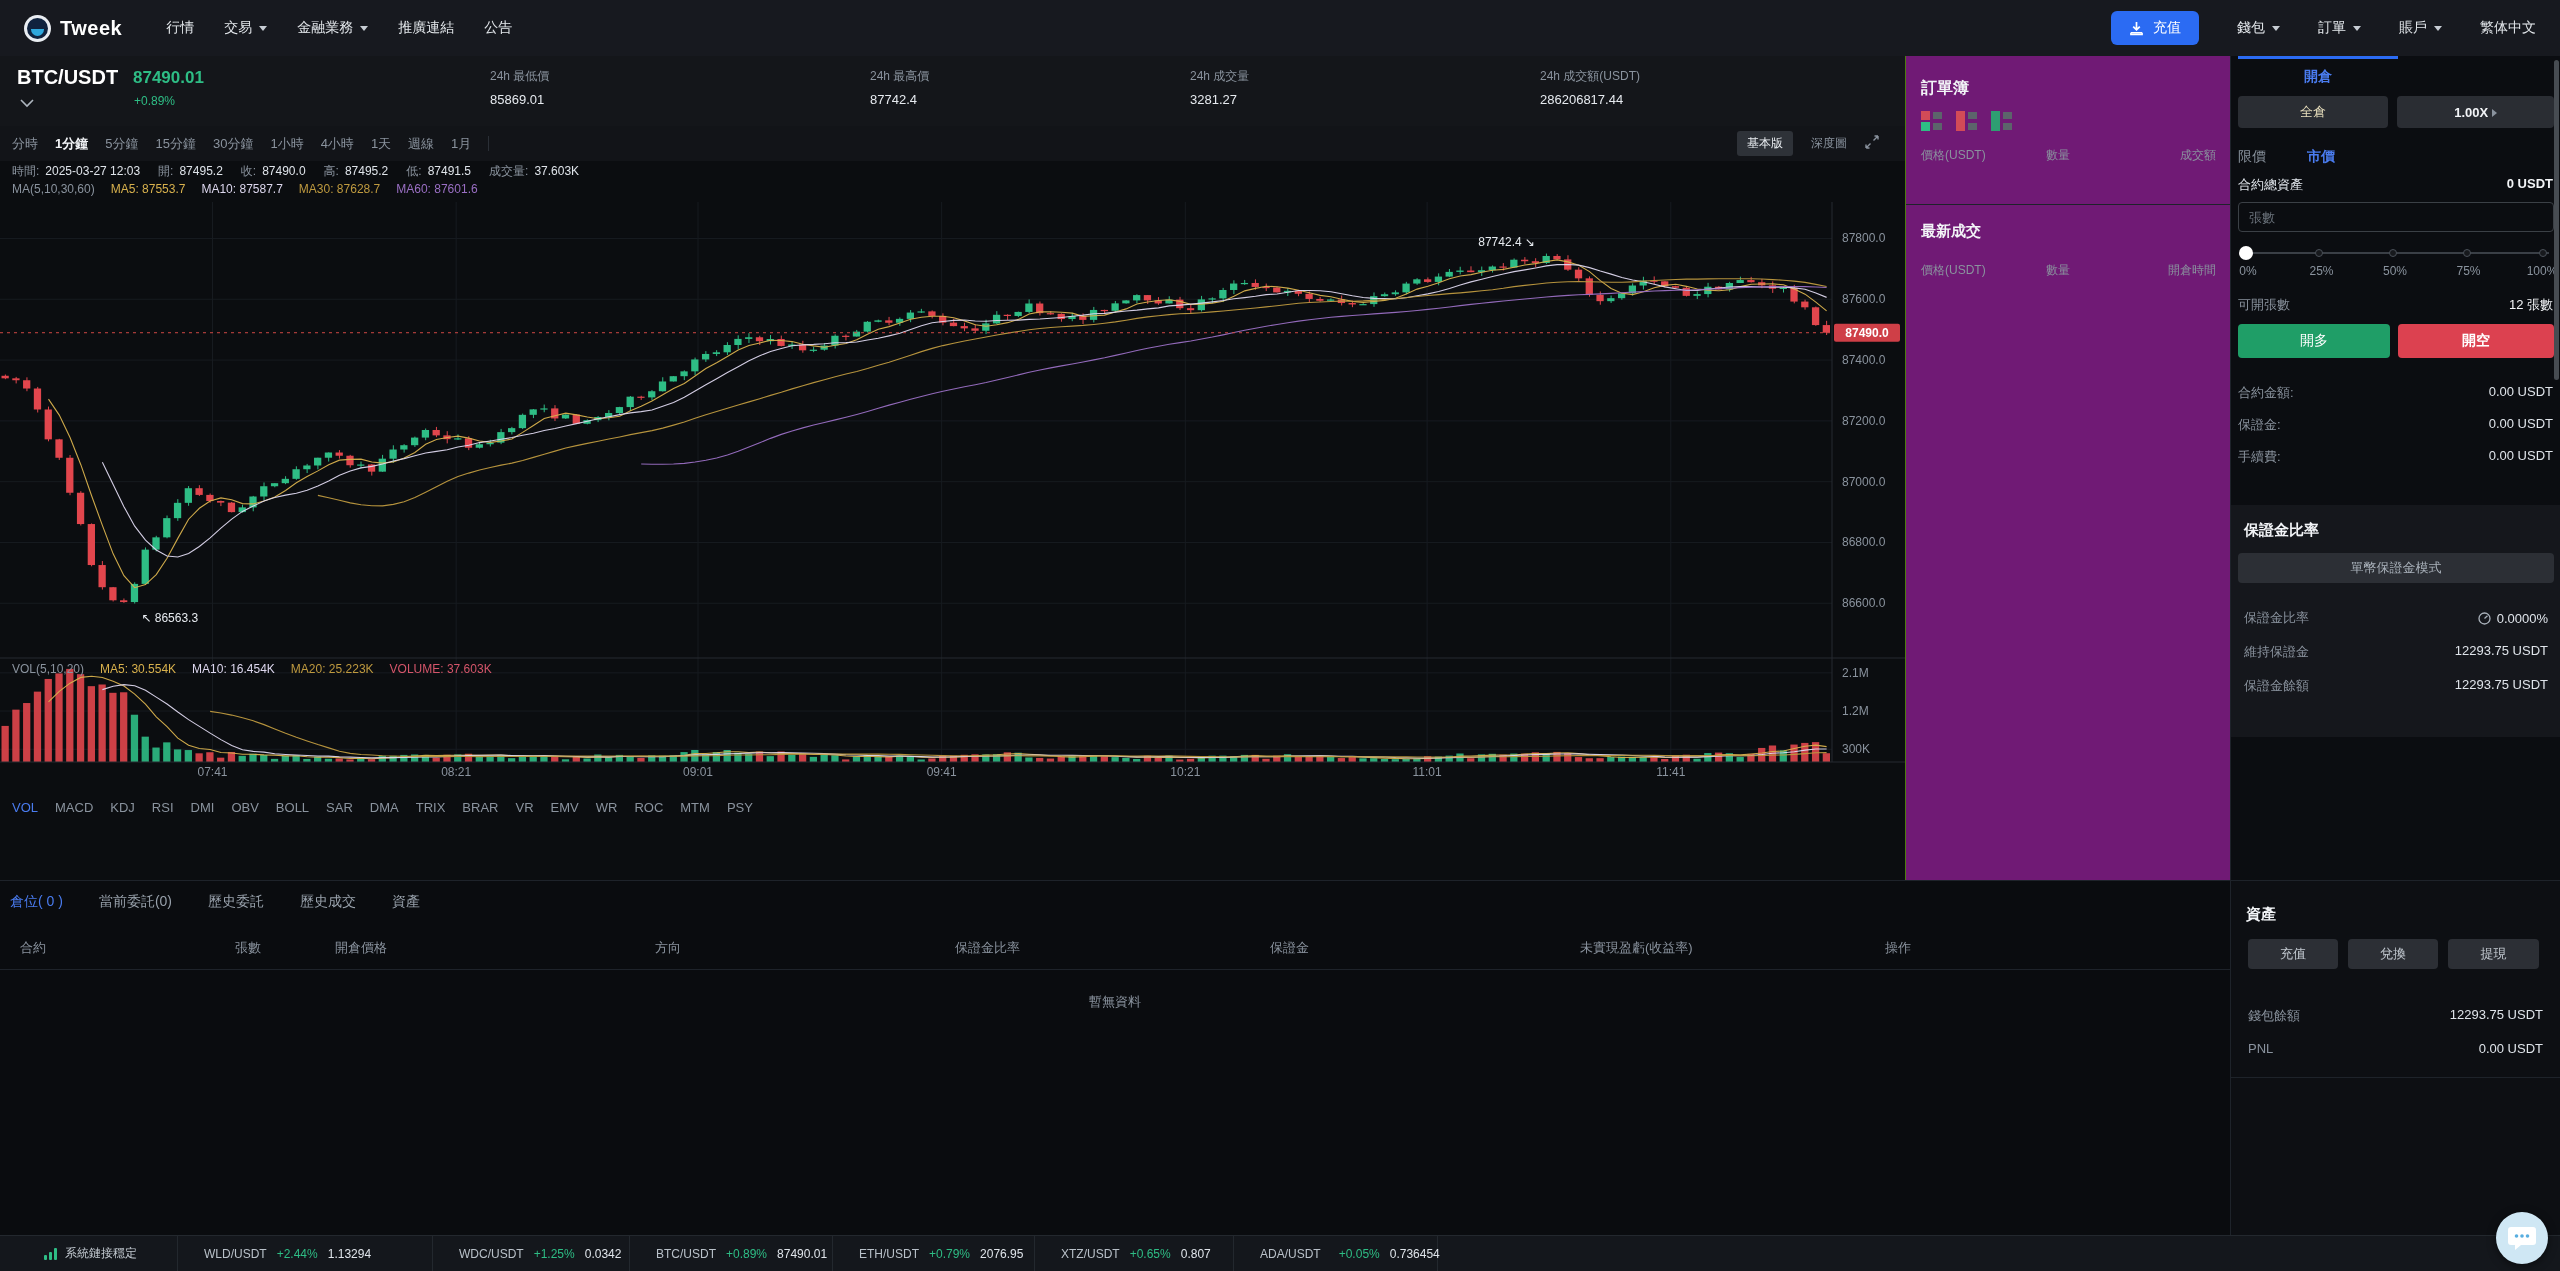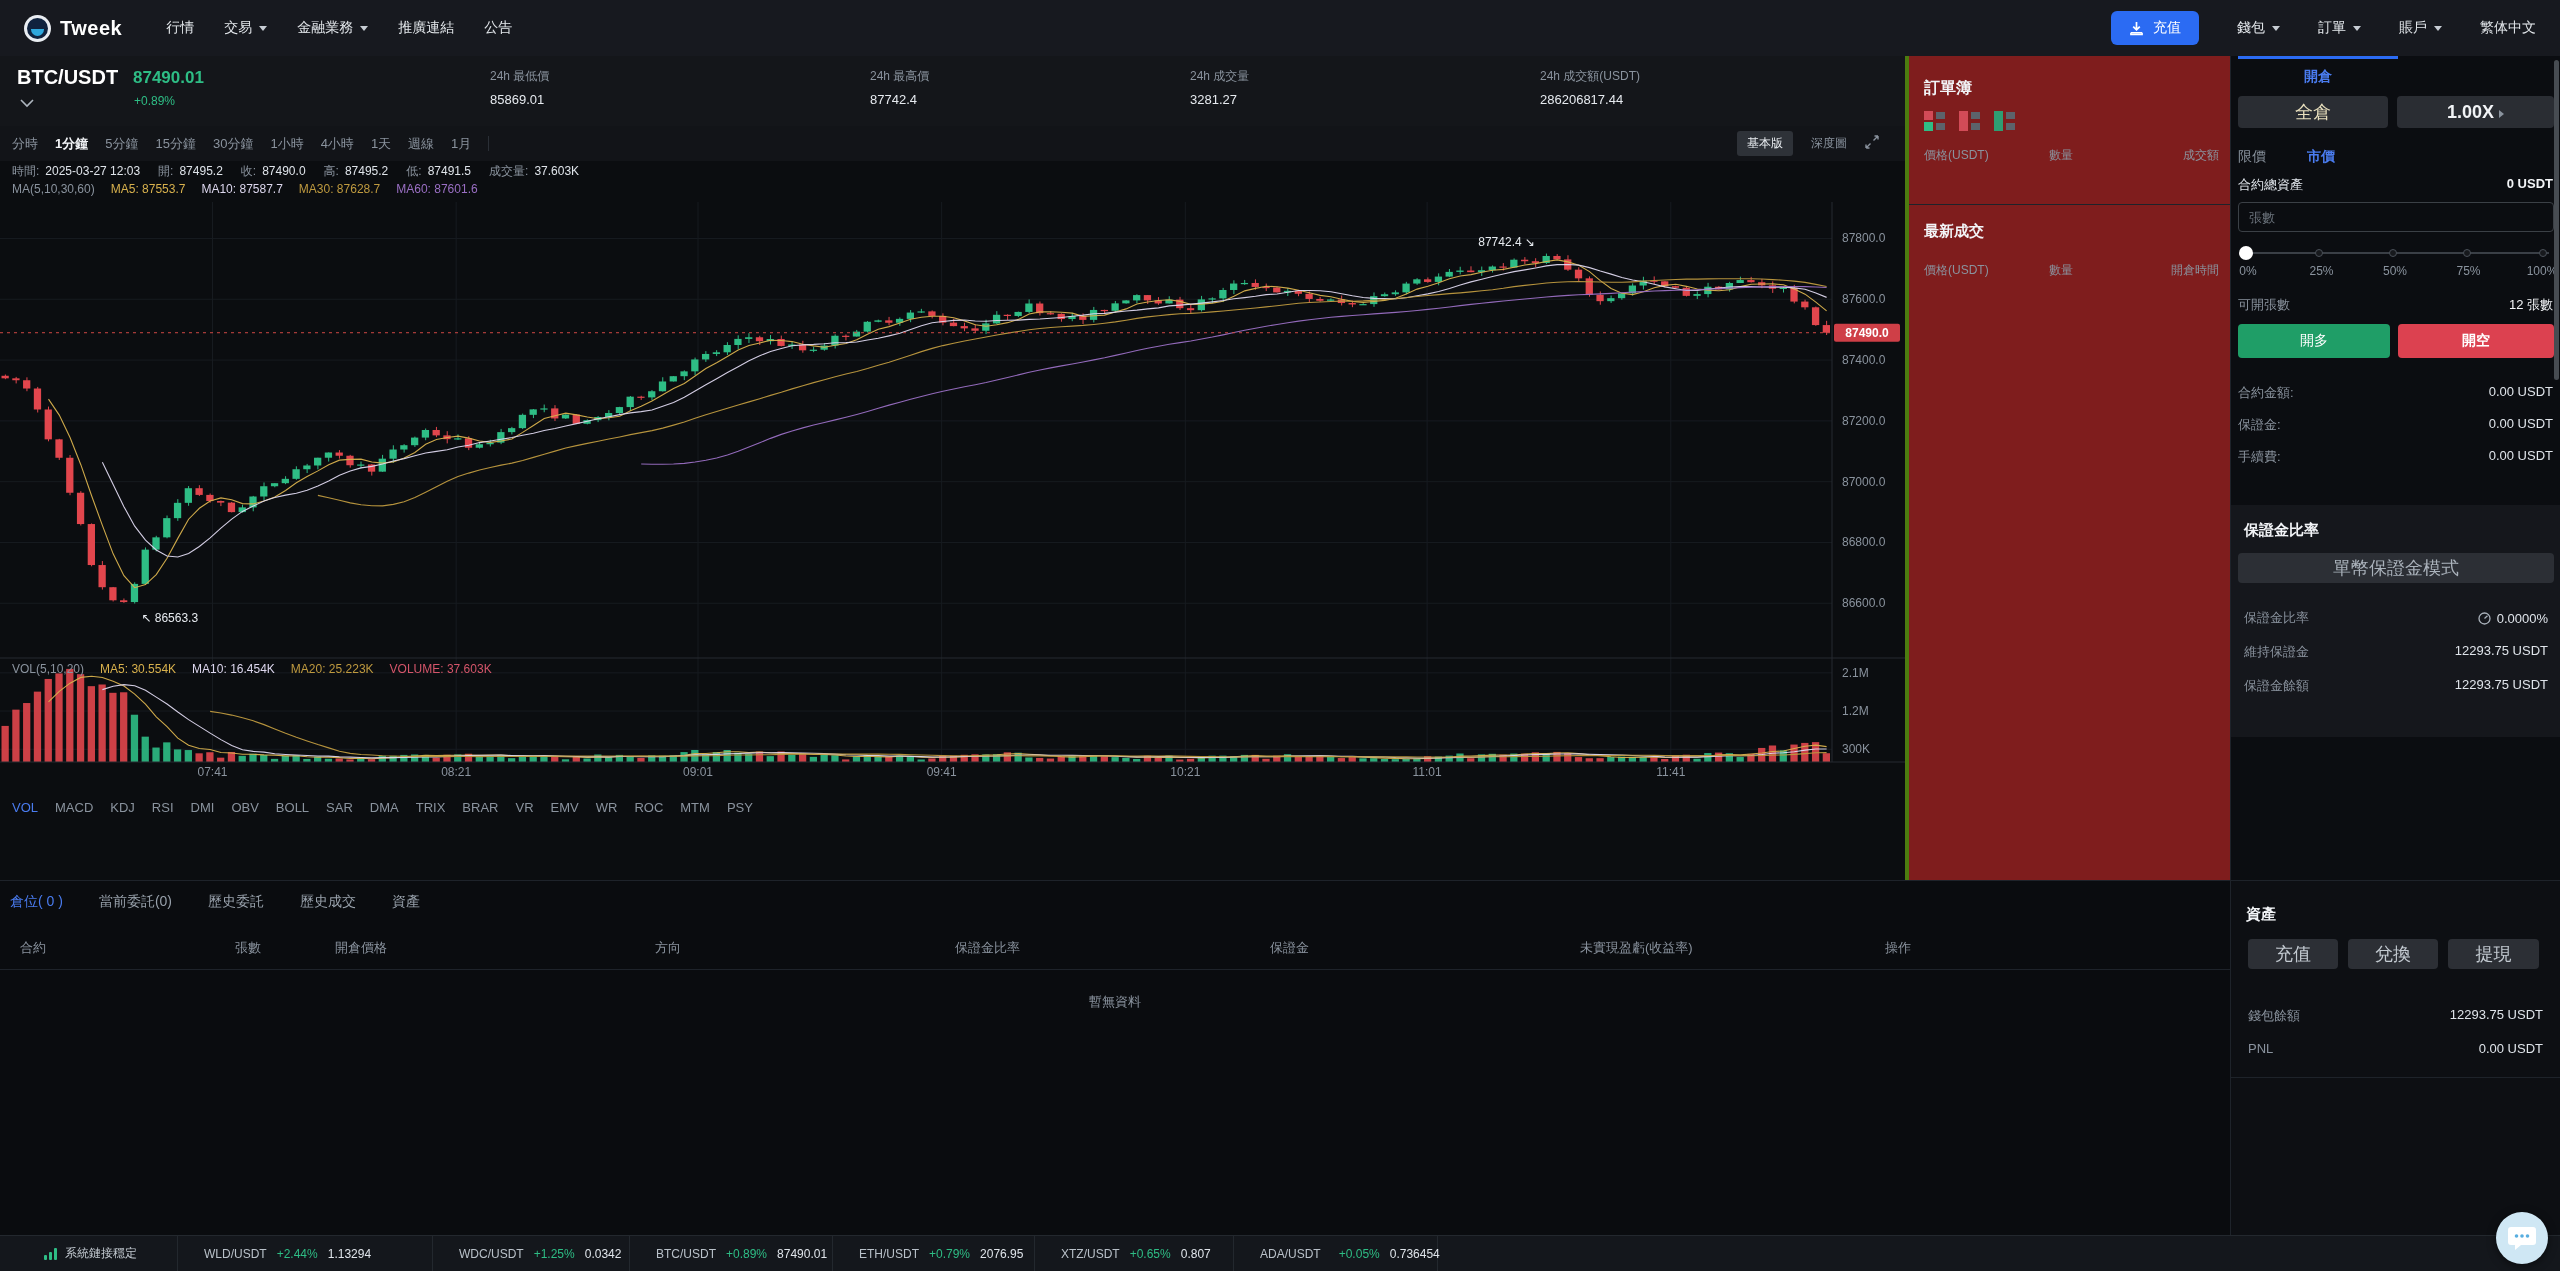--- a/index.html
+++ b/index.html
@@ -32,31 +32,31 @@
   .tf-sep{width:1px;height:15px;background:#2a2f36;margin-right:17px}
   .pill{background:#2e3238;color:#e8ecf0;border-radius:3px;padding:4px 10px;font-size:12px;cursor:pointer}
   .pill-ghost{color:#8a939e;padding:4px 8px;font-size:12px;cursor:pointer}
   
   .legend{position:absolute;left:12px;font-size:12px;white-space:nowrap;z-index:3}
   .legend span{margin-right:16px}
   
   #indicators{position:absolute;left:12px;top:800px;display:flex;gap:17px;font-size:13px}
   .ind{color:#8a939e;cursor:pointer}.ind.active{color:#4a7cf0}
   
-  #orderbook{position:absolute;left:1905px;top:56px;width:325px;height:824px;background:#7f1d1d;
-             border-left:4px solid #4d7c0f;box-sizing:border-box}
+  #orderbook{position:absolute;left:1905px;top:56px;width:325px;height:824px;background:#701a75;
+             border-left:1px solid #4d7c0f;box-sizing:border-box}
   .ob-title{position:absolute;left:15px;font-size:16px;font-weight:bold;color:#f2f4f7}
   .ob-head{position:absolute;left:0;width:325px;font-size:12px;color:#8a939e}
   .ob-divider{position:absolute;left:0;width:325px;height:1px;background:#1e232a}
   .ob-icons{position:absolute;left:15px;top:54px;display:flex;gap:13px}
   .ob-icons span{cursor:pointer;display:inline-block;width:22px;height:22px}
   
   #trade{position:absolute;left:2230px;top:56px;width:330px;height:824px;background:#0b0d11;
          border-left:1px solid #1e232a;box-sizing:border-box}
-  .btn-dark{background:#2a2d33;border:none;border-radius:4px;color:#c3cad1;font-size:18px;cursor:pointer;font-family:inherit}
+  .btn-dark{background:#2a2d33;border:none;border-radius:4px;color:#c3cad1;font-size:13px;cursor:pointer;font-family:inherit}
   .row-lv{position:absolute;left:7px;right:7px;display:flex;justify-content:space-between;font-size:13px}
   .qty-input{position:absolute;left:7px;top:146px;width:316px;height:30px;background:transparent;
              border:1px solid #3b4046;border-radius:4px;color:#dfe4ea;font-size:13px;padding:0 10px;box-sizing:border-box;font-family:inherit}
   .qty-input::placeholder{color:#6b737c}
   .slider-track{position:absolute;left:12px;top:196px;width:306px;height:2px;background:#3a3f46;cursor:pointer}
   .slider-dot{position:absolute;top:-3px;width:8px;height:8px;border-radius:50%;background:#17191d;border:1px solid #4a5058;box-sizing:border-box}
   .slider-thumb{position:absolute;left:2px;top:-6px;width:14px;height:14px;border-radius:50%;background:#fff;cursor:grab}
   .slider-labels{position:absolute;left:7px;top:208px;width:316px;height:16px}
   .slider-labels span{position:absolute;transform:translateX(-50%);font-size:12px;color:#8a939e}
   .long-btn{position:absolute;left:7px;top:268px;width:152px;height:34px;background:#1f9e67;border:none;border-radius:4px;

